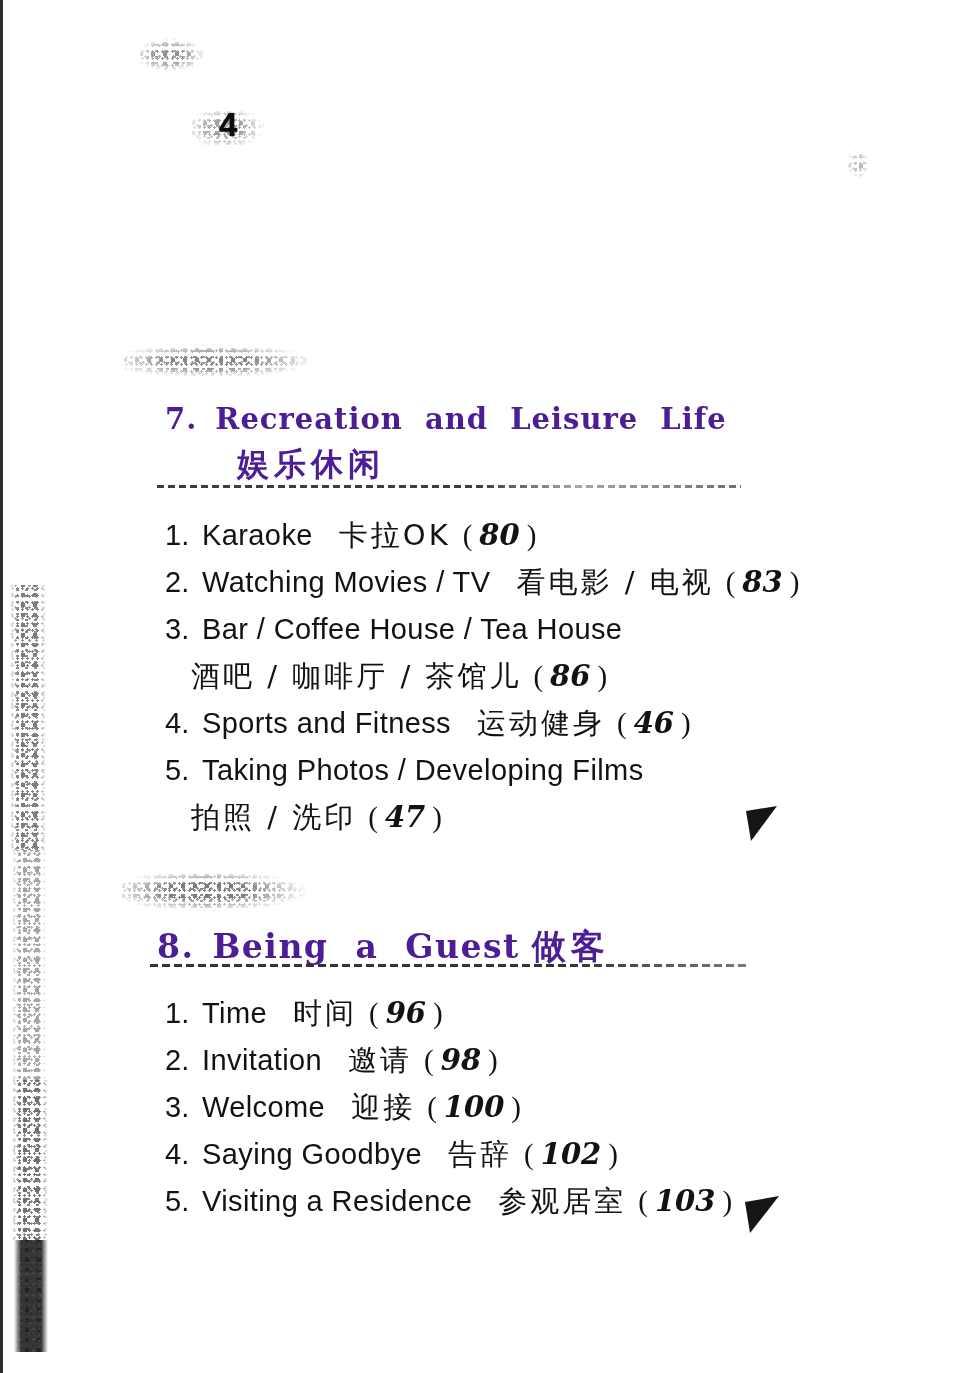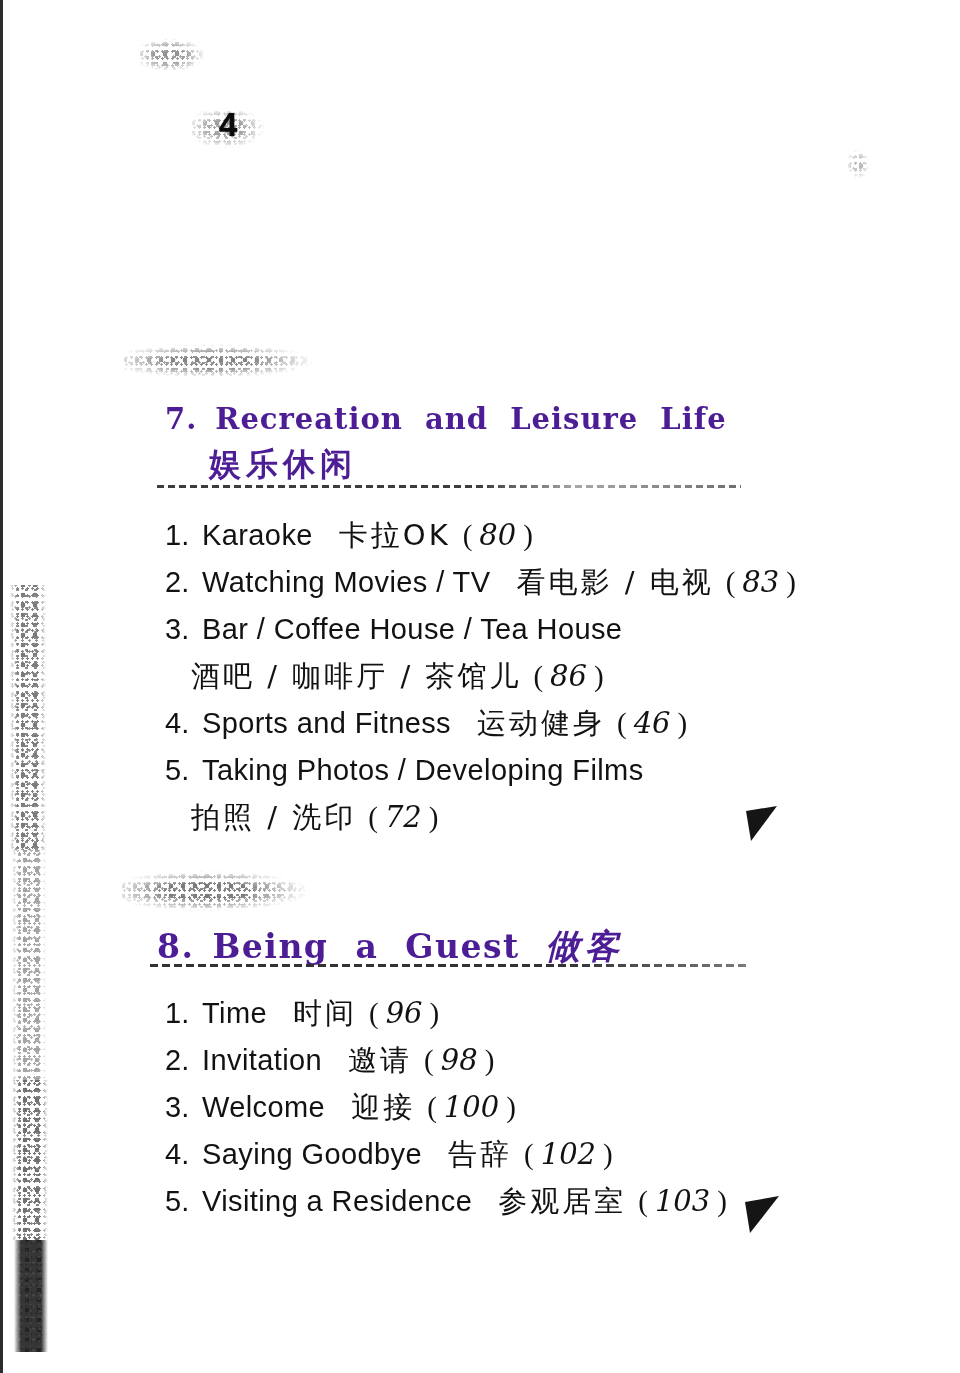--- a/index.html
+++ b/index.html
@@ -33,23 +33,23 @@
   
   .pageno{position:absolute;left:219px;top:106px;font-size:33px;font-weight:900;color:#0c0c0c;
           text-shadow:0 0 1px #000;}
 
   
   .sec-head{position:absolute;white-space:nowrap;font-family:"DejaVu Serif", serif;
             font-weight:700;color:#4c1d95;}
   #head7{left:165px;top:402px;font-size:29px;letter-spacing:1px;word-spacing:11px;}
   #head8{left:157px;top:924px;font-size:33px;letter-spacing:1.5px;word-spacing:14px;}
   .sec-num{display:inline-block;margin-right:18px;}
-  .head-zh{font-family:"DejaVu Sans", sans-serif;font-weight:800;letter-spacing:5px;}
+  .head-zh{font-family:"DejaVu Sans", sans-serif;font-weight:800;letter-spacing:5px;margin-left:28px;}
   #head7-zh{position:absolute;left:209px;top:443px;font-size:32px;white-space:nowrap;}
-  #head8 .head-zh{margin-left:26px;font-size:34px;font-style:italic;}
+  #head8 .head-zh{margin-left:12px;font-size:34px;}
 
   
   .dashsep{position:absolute;height:3px;
     background-image:
       linear-gradient(to right, rgba(255,255,255,0) 0 55%, rgba(255,255,255,.55) 72%, rgba(255,255,255,.25) 100%),
       repeating-linear-gradient(to right, #3d3d3d 0 7px, transparent 7px 11px);}
   #sep7{left:157px;top:485px;width:584px;}
   #sep8{left:150px;top:964px;width:596px;background-image:
       linear-gradient(to right, rgba(255,255,255,0) 0 70%, rgba(255,255,255,.35) 100%),
       repeating-linear-gradient(to right, #333 0 8px, transparent 8px 12px);}
@@ -57,21 +57,21 @@
   
   .toc{position:absolute;left:165px;white-space:nowrap;}
   #toc7{top:512px;}
   #toc8{top:990px;}
   .line{line-height:47px;font-size:29px;color:#121212;}
   .num{display:inline-block;min-width:37px;}
   .en{letter-spacing:.4px;margin-top:19px;}
   .zh{margin-left:26px;letter-spacing:3px;font-family:"DejaVu Sans", sans-serif;}
   .cont .zh{}
   .pg{margin-left:12px;font-family:"Liberation Serif", serif;font-size:29px;}
-  .pg i{font-style:italic;padding:0 7px;font-family:"DejaVu Serif", serif;}
+  .pg i{font-style:italic;padding:0 7px;font-family:"DejaVu Serif", serif;font-weight:bold;}
 
   
   .tri{position:absolute;}
   #tri1{left:746px;top:806px;}
   #tri2{left:745px;top:1196px;}
 </style>
 </head>
 <body>
 
 <div id="page">
@@ -94,21 +94,21 @@
   </div>
   <div class="sec-head head-zh" id="head7-zh">娱乐休闲</div>
   <div class="dashsep" id="sep7"></div>
   <div class="toc" id="toc7">
       <div class="line"><span class="num">1.</span><span class="en">Karaoke</span><span class="zh">卡拉OK</span><span class="pg"><span>(</span><i>80</i><span>)</span></span></div>
       <div class="line"><span class="num">2.</span><span class="en">Watching Movies / TV</span><span class="zh">看电影 / 电视</span><span class="pg"><span>(</span><i>83</i><span>)</span></span></div>
       <div class="line"><span class="num">3.</span><span class="en">Bar / Coffee House / Tea House</span></div>
       <div class="line cont"><span class="zh">酒吧 / 咖啡厅 / 茶馆儿</span><span class="pg"><span>(</span><i>86</i><span>)</span></span></div>
       <div class="line"><span class="num">4.</span><span class="en">Sports and Fitness</span><span class="zh">运动健身</span><span class="pg"><span>(</span><i>46</i><span>)</span></span></div>
       <div class="line"><span class="num">5.</span><span class="en">Taking Photos / Developing Films</span></div>
-      <div class="line cont"><span class="zh">拍照 / 洗印</span><span class="pg"><span>(</span><i>72</i><span>)</span></span></div>
+      <div class="line cont"><span class="zh">拍照 / 洗印</span><span class="pg"><span>(</span><i>47</i><span>)</span></span></div>
     </div>
 
   <div class="tri" id="tri1">
     <svg width="32" height="36" viewBox="0 0 32 36">
         <polygon points="0,5 31,0 5,35" fill="#151515"></polygon>
       </svg>
   </div>
 
   <div class="sec-head" id="head8">
     <span class="sec-num">8.</span><span>Being a Guest</span><span class="head-zh">做客</span>

